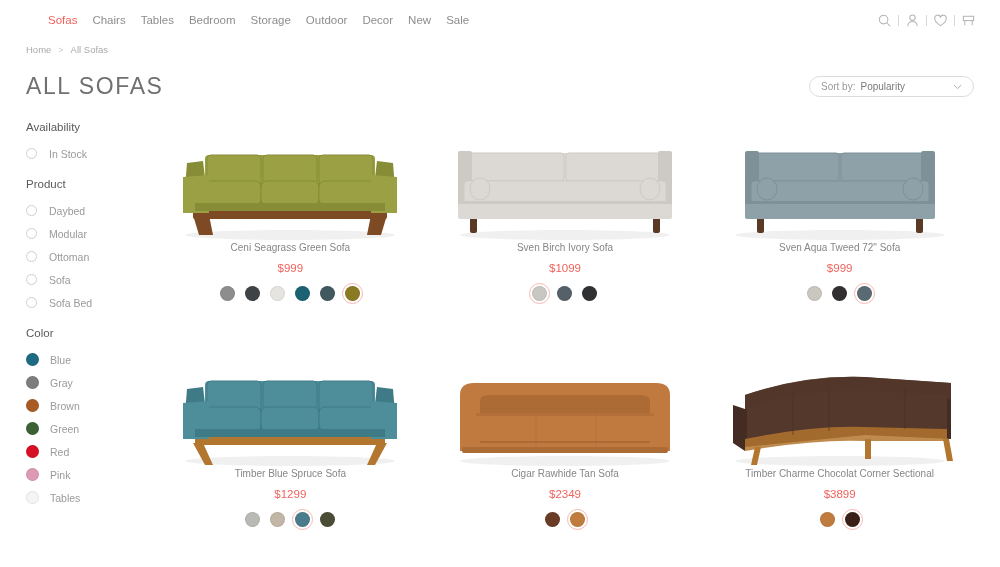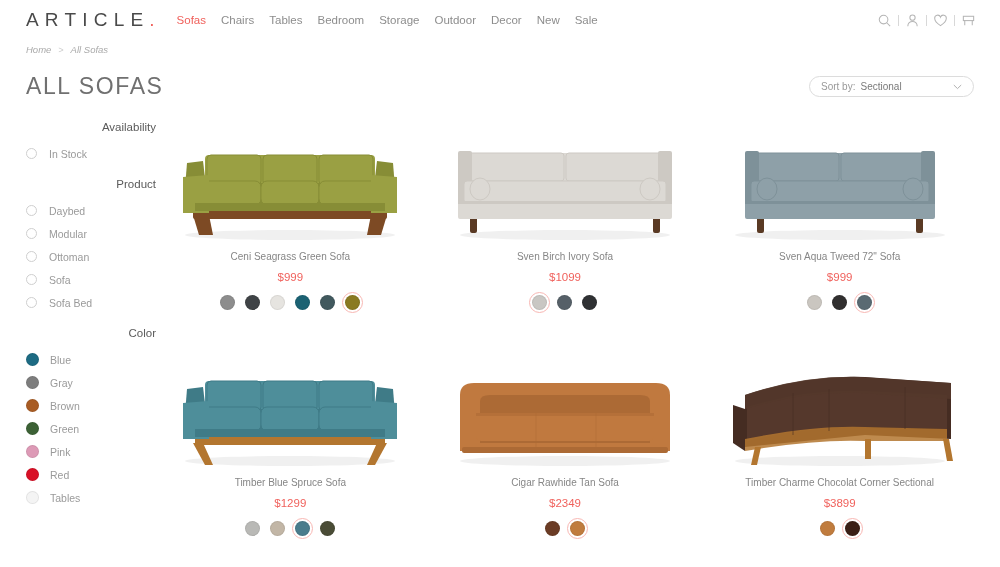--- a/index.html
+++ b/index.html
@@ -52,21 +52,20 @@
   .hsep { width: 1px; height: 11px; background: #d8d8d8; }
 
   
   .breadcrumb {
     padding: 4px 26px 0;
     font-size: 9.5px;
     color: #aaaaaa;
     display: flex;
     align-items: center;
     gap: 7px;
-    font-style: italic;
   }
   .breadcrumb .crumb { cursor: pointer; }
   .breadcrumb .sep { color: #cccccc; font-size: 9px; }
   .breadcrumb .crumb.current { cursor: default; }
 
   
   .title-row {
     display: flex;
     align-items: center;
     justify-content: space-between;
@@ -94,21 +93,21 @@
   .sortbox .sort-label { color: #9a9a9a; }
   .sortbox .sort-value { color: #7a7a7a; margin-left: 5px; }
   .sortbox .chev { margin-left: auto; }
 
   
   .body {
     display: flex;
     padding: 17px 26px 0;
   }
   .sidebar { width: 130px; flex: 0 0 130px; padding-top: 4px; }
-  .filter-group { margin-bottom: 13px; text-align: right; }
+  .filter-group { margin-bottom: 13px; }
   .filter-title {
     font-size: 11.5px;
     color: #5a5a5a;
     margin-bottom: 9px;
     font-weight: 400;
   }
   .filter-opt {
     display: flex;
     align-items: center;
     height: 23px;
@@ -151,21 +150,20 @@
     height: 125px;
     width: 100%;
     display: flex;
     align-items: flex-end;
     justify-content: center;
   }
   .card-img svg { display: block; }
   .card-name {
     font-size: 10px;
     color: #868686;
-    margin-top: 9px;
     text-align: right;
     white-space: nowrap;
   }
   .card-price {
     font-size: 11.5px;
     color: #f0615c;
     margin-top: 9px;
   }
   .swatches {
     display: flex;
@@ -185,23 +183,20 @@
     display: flex;
     align-items: center;
     justify-content: center;
   }
   .sw-wrap.selected { border: 1px solid #f8b7b3; }
 </style>
 </head>
 <body>
 
 <div class="header">
-  <div class="logo">
-    <span>ARTICLE</span><span class="logo-dot">.</span>
-  </div>
   <div class="nav" id="nav-root">
       <div class="nav-item active">Sofas</div>
       <div class="nav-item">Chairs</div>
       <div class="nav-item">Tables</div>
       <div class="nav-item">Bedroom</div>
       <div class="nav-item">Storage</div>
       <div class="nav-item">Outdoor</div>
       <div class="nav-item">Decor</div>
       <div class="nav-item">New</div>
       <div class="nav-item">Sale</div>
@@ -233,21 +228,21 @@
 <div class="breadcrumb">
   <span class="crumb">Home</span>
   <span class="sep">&gt;</span>
   <span class="crumb current">All Sofas</span>
 </div>
 
 <div class="title-row">
   <div class="page-title">ALL SOFAS</div>
   <div class="sortbox">
     <span class="sort-label">Sort by:</span>
-    <span class="sort-value">Sectional</span>
+    <span class="sort-value">Popularity</span>
     <svg class="chev" width="9" height="6" viewBox="0 0 9 6" fill="none" stroke="#b0b0b0" stroke-width="1">
         <path d="M0.8 1 L4.5 4.6 L8.2 1"></path>
       </svg>
   </div>
 </div>
 
 <div class="body">
   <div class="sidebar" id="sidebar-root">
       <div class="filter-group">
         <div class="filter-title">Availability</div>
@@ -291,26 +286,26 @@
         </div>
         <div class="filter-opt">
           <span class="swatch-dot" style="background: rgb(168, 92, 36);"></span>
           <span class="filter-label color-label">Brown</span>
         </div>
         <div class="filter-opt">
           <span class="swatch-dot" style="background: rgb(60, 97, 53);"></span>
           <span class="filter-label color-label">Green</span>
         </div>
         <div class="filter-opt">
+          <span class="swatch-dot" style="background: rgb(216, 16, 38);"></span>
+          <span class="filter-label color-label">Red</span>
+        </div>
+        <div class="filter-opt">
           <span class="swatch-dot" style="background: rgb(221, 154, 182);"></span>
           <span class="filter-label color-label">Pink</span>
-        </div>
-        <div class="filter-opt">
-          <span class="swatch-dot" style="background: rgb(216, 16, 38);"></span>
-          <span class="filter-label color-label">Red</span>
         </div>
         <div class="filter-opt">
           <span class="swatch-dot" style="background: rgb(244, 244, 244);"></span>
           <span class="filter-label color-label">Tables</span>
         </div>
       </div>
     </div>
   <div class="grid" id="grid-root">
       <div class="card">
         <div class="card-img">

